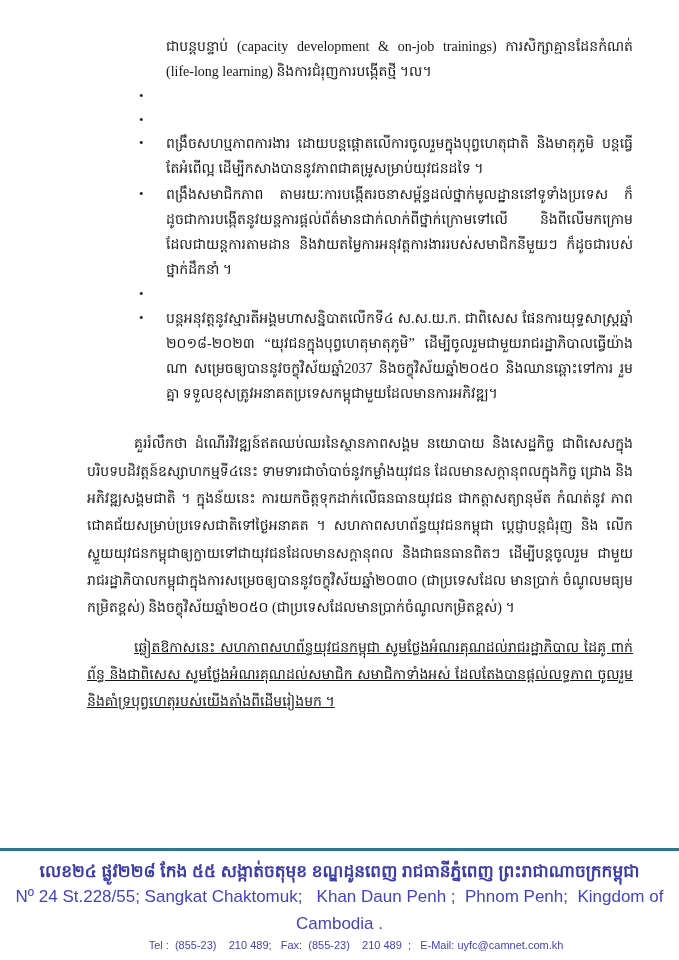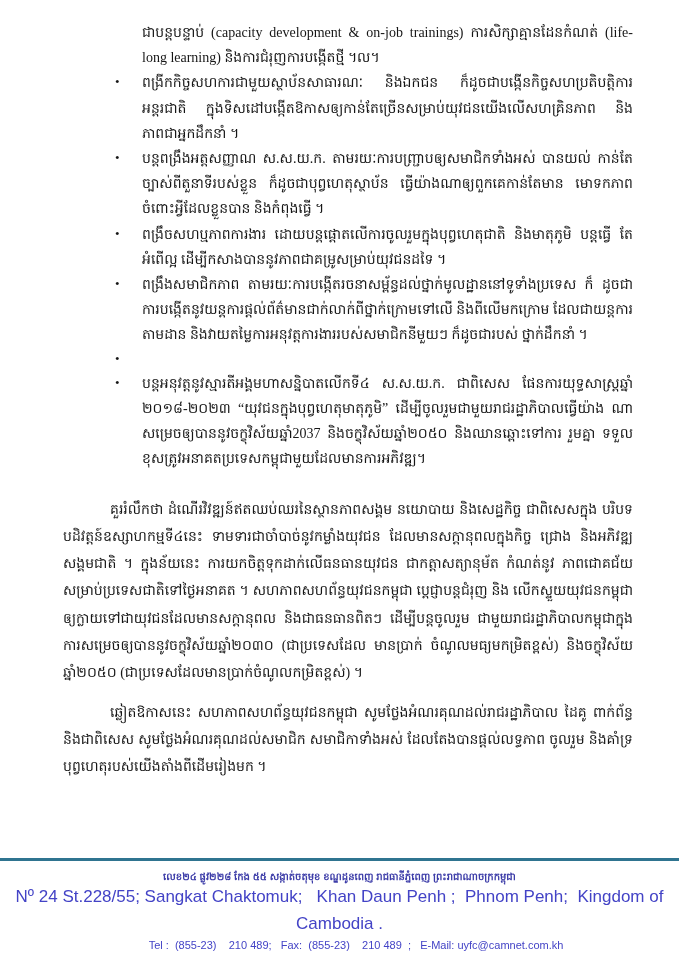--- a/index.html
+++ b/index.html
@@ -8,23 +8,24 @@
     position: relative;
     width: 679px;
     height: 960px;
     margin: 0 auto;
     background: #ffffff;
     color: #161616;
     font-family: "Liberation Serif", "DejaVu Serif", serif;
     overflow: hidden;
   }
   .body-text {
-    padding: 20px 46px 0 63px;
+    padding: 34px 46px 0 63px;
     font-size: 14px;
     line-height: 1.8;
+    margin-left: 24px;
   }
   .cont-block {
     margin: 0 0 0 79px;
     text-align: justify;
   }
   ul.bullets {
     list-style: none;
     margin: 0;
     padding: 0;
   }
@@ -44,38 +45,38 @@
     overflow-wrap: break-word;
   }
   p.para {
     margin: 0;
     text-align: justify;
     text-indent: 47px;
     line-height: 1.95;
     overflow-wrap: break-word;
   }
   p.para.first { margin-top: 24px; }
-  p.para.second { margin-top: 12px; }
+  p.para.second { margin-top: 12px; text-decoration: underline; }
   .footer {
     position: absolute;
     left: 0;
     right: 0;
     bottom: 6px;
     font-family: "Liberation Sans", "DejaVu Sans", sans-serif;
     text-align: center;
   }
   .footer-rule {
     border: 0;
     border-top: 3px solid #2f7490;
     margin: 0 0 8px 0;
   }
   .footer-khmer {
     color: #3c3ca8;
     font-weight: bold;
-    font-size: 10px;
+    font-size: 17px;
     line-height: 1.5;
     white-space: pre-wrap;
   }
   .footer-english {
     color: #4343c6;
     font-size: 17px;
     line-height: 1.55;
     white-space: pre-wrap;
   }
   .footer-tel {
@@ -91,25 +92,23 @@
 
 <div class="page">
 
   <div class="body-text">
 
     <p class="cont-block">ជាបន្តបន្ទាប់ (capacity development &amp; on-job trainings) ការសិក្សាគ្មានដែនកំណត់ (life-long learning) និងការជំរុញការបង្កើតថ្មី ។ល។</p>
 
     <ul class="bullets">
       <li>
         <span class="marker">•</span>
-        <span class="btext">ពង្រីកកិច្ចសហការជាមួយស្ថាប័នសាធារណៈ និងឯកជន ក៏ដូចជាបង្កើនកិច្ចសហប្រតិបត្តិការ អន្តរជាតិ ក្នុងទិសដៅបង្កើតឱកាសឲ្យកាន់តែច្រើនសម្រាប់យុវជនយើងលើសហគ្រិនភាព និង ភាពជាអ្នកដឹកនាំ ។</span>
       </li>
       <li>
         <span class="marker">•</span>
-        <span class="btext">បន្តពង្រឹងអត្តសញ្ញាណ ស.ស.យ.ក. តាមរយៈការបញ្ជ្រាបឲ្យសមាជិកទាំងអស់ បានយល់ កាន់តែច្បាស់ពីតួនាទីរបស់ខ្លួន ក៏ដូចជាបុព្វហេតុស្ថាប័ន ធ្វើយ៉ាងណាឲ្យពួកគេកាន់តែមាន មោទកភាពចំពោះអ្វីដែលខ្លួនបាន និងកំពុងធ្វើ ។</span>
       </li>
       <li>
         <span class="marker">•</span>
         <span class="btext">ពង្រឹចសហប្មភាពការងារ ដោយបន្តផ្តោតលើការចូលរួមក្នុងបុព្វហេតុជាតិ និងមាតុភូមិ បន្តធ្វើ តែអំពើល្អ ដើម្បីកសាងបាននូវភាពជាគម្រូសម្រាប់យុវជនដទៃ ។</span>
       </li>
       <li>
         <span class="marker">•</span>
         <span class="btext">ពង្រឹងសមាជិកភាព តាមរយៈការបង្កើតរចនាសម្ព័ន្ធដល់ថ្នាក់មូលដ្ឋាននៅទូទាំងប្រទេស ក៏ ដូចជាការបង្កើតនូវយន្តការផ្តល់ព័ត៌មានជាក់លាក់ពីថ្នាក់ក្រោមទៅលើ និងពីលើមកក្រោម ដែលជាយន្តការតាមដាន និងវាយតម្លៃការអនុវត្តការងាររបស់សមាជិកនីមួយៗ ក៏ដូចជារបស់ ថ្នាក់ដឹកនាំ ។</span>
       </li>
       <li>

